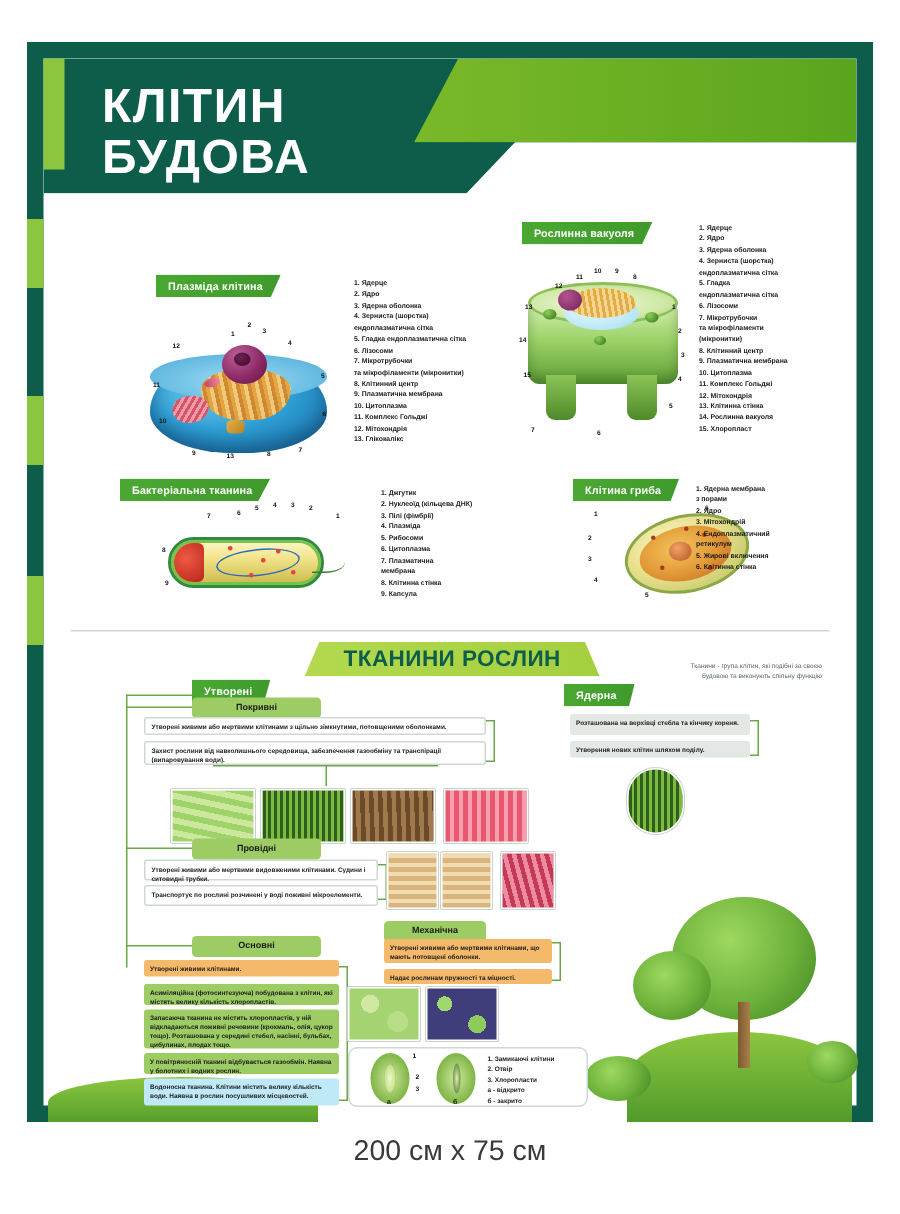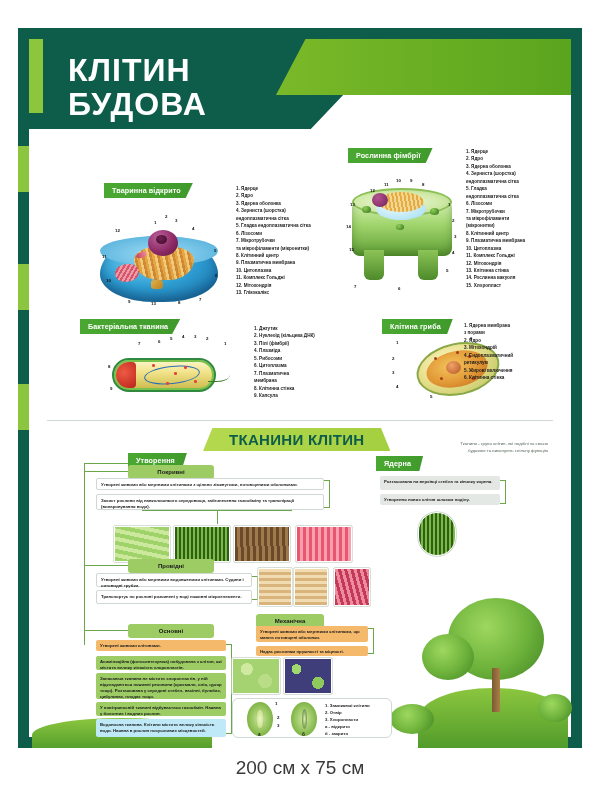--- a/index.html
+++ b/index.html
@@ -408,21 +408,21 @@
   <div class="notch" style="top:356px;height:46px;"></div>
 
   <div class="header"></div>
   <div class="header-lime"></div>
   <div class="header-lime2"></div>
   <div class="title">
     <span>КЛІТИН</span>
     <span>БУДОВА</span>
   </div>
 
-  <div class="chip" style="left:86px;top:155px;">Тваринна відкрито</div>
+  <div class="chip" style="left:86px;top:155px;">Плазміда клітина</div>
 
   <div class="animal-cell">
     <div class="ac-dish"></div>
     <div class="ac-dish-top"></div>
     <div class="ac-er"></div>
     <div class="ac-nucleus"></div>
     <div class="ac-nucleolus"></div>
     <div class="ac-golgi"></div>
     <div class="ac-mito"></div>
     <div class="ac-centro"></div>
@@ -455,21 +455,21 @@
     <div>7. Мікротрубочки</div>
     <div>та мікрофіламенти (мікронитки)</div>
     <div>8. Клітинний центр</div>
     <div>9. Плазматична мембрана</div>
     <div>10. Цитоплазма</div>
     <div>11. Комплекс Гольджі</div>
     <div>12. Мітохондрія</div>
     <div>13. Глікокалікс</div>
   </div>
 
-  <div class="chip" style="left:330px;top:120px;">Рослинна фімбрії</div>
+  <div class="chip" style="left:330px;top:120px;">Рослинна вакуоля</div>
 
   <div class="plant-cell">
     <div class="pc-body"></div>
     <div class="pc-leg1"></div>
     <div class="pc-leg2"></div>
     <div class="pc-top"></div>
     <div class="pc-vac"></div>
     <div class="pc-er"></div>
     <div class="pc-nuc"></div>
     <div class="pc-chloro" style="left:16px;top:28px;width:9px;height:7px;"></div>
@@ -594,24 +594,24 @@
   <div>
     <div class="hill" style="left:400px;top:660px;width:150px;height:62px;"></div>
     <div class="hill" style="left:14px;top:690px;width:180px;height:34px;"></div>
     <div class="tree-canopy" style="left:430px;top:570px;width:96px;height:82px;"></div>
     <div class="tree-canopy" style="left:404px;top:606px;width:52px;height:46px;"></div>
     <div class="tree-trunk" style="left:474px;top:640px;width:8px;height:44px;"></div>
     <div class="tree-canopy" style="left:372px;top:676px;width:44px;height:30px;"></div>
     <div class="tree-canopy" style="left:520px;top:666px;width:34px;height:28px;"></div>
   </div>
 
-  <div class="tiss-title">ТКАНИНИ КЛІТИН</div>
+  <div class="tiss-title">ТКАНИНИ РОСЛИН</div>
   <div class="tiss-sub">Тканини - група клітин, які подібні за своєю будовою та виконують спільну функцію</div>
 
-  <div class="chip" style="left:110px;top:425px;">Утворення</div>
+  <div class="chip" style="left:110px;top:425px;">Утворені</div>
   <div class="chip" style="left:358px;top:428px;">Ядерна</div>
 
   <div class="connector" style="left:66px;top:435px;width:.8px;height:182px;"></div>
   <div class="connector" style="left:66px;top:435px;width:44px;height:.8px;"></div>
 
   <div class="tbox tbox-green" style="left:110px;top:437px;width:86px;text-align:center;font-size:6px;border-radius:3px;">Покривні</div>
   <div class="connector" style="left:66px;top:443px;width:44px;height:.8px;"></div>
 
   <div class="tbox tbox-white" style="left:78px;top:450px;width:228px;height:12px;">Утворені живими або мертвими клітинами з щільно зімкнутими, потовщеними оболонками.</div>
   <div class="tbox tbox-white" style="left:78px;top:466px;width:228px;height:16px;">Захист рослини від навколишнього середовища, забезпечення газообміну та транспірації (випаровування води).</div>

